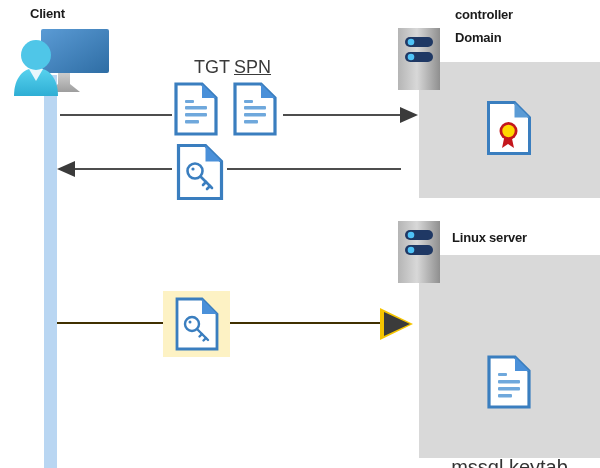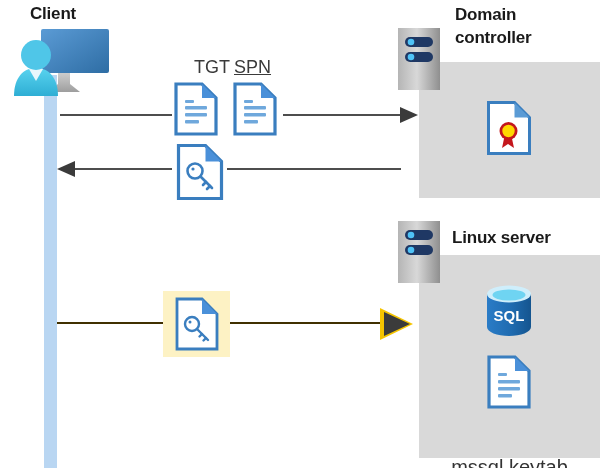--- a/index.html
+++ b/index.html
@@ -16,21 +16,21 @@
     height: 468px;
     background: #ffffff;
     overflow: hidden;
   }
   .abs { position: absolute; }
 
   
   .title {
     font-weight: bold;
     color: #1a1a1a;
-    font-size: 17px;
+    font-size: 13px;
     line-height: 23px;
     letter-spacing: -0.2px;
   }
   #client-title { left: 30px; top: 2px; }
   #dc-title { left: 455px; top: 3px; width: 140px; }
   #linux-title { left: 452px; top: 226px; width: 150px; }
 
   .small-label {
     font-size: 18px;
     color: #3a3a3a;
@@ -194,22 +194,22 @@
         <line x1="30" y1="39" x2="27" y2="42"></line>
         <line x1="34" y1="43" x2="31" y2="46"></line>
       </g>
       <circle cx="17" cy="26" r="1.6" fill="#3a7ebf"></circle>
     </svg>
   </div>
 
   <div class="abs server-box" id="dc-box"></div>
 
   <div class="abs title" id="dc-title">
+    <div>controller</div>
     <div>Domain</div>
-    <div>controller</div>
   </div>
 
   <div class="abs" style="left:398px; top:28px; width:42px; height:62px;">
     <svg class="icon" width="42" height="62" viewBox="0 0 42 62">
       <defs>
         <linearGradient id="rackGrad" x1="0" y1="0" x2="1" y2="0">
           <stop offset="0%" stop-color="#b5b5b5"></stop>
           <stop offset="45%" stop-color="#d8d8d8"></stop>
           <stop offset="100%" stop-color="#8f8f8f"></stop>
         </linearGradient>
@@ -239,35 +239,20 @@
   <div class="abs" style="left:398px; top:221px; width:42px; height:62px;">
     <svg class="icon" width="42" height="62" viewBox="0 0 42 62">
       <rect x="0" y="0" width="42" height="62" fill="url(#rackGrad)"></rect>
       <rect x="7" y="9" width="28" height="10" rx="5" fill="#1f3864"></rect>
       <circle cx="13" cy="14" r="3.3" fill="#4fc3f7"></circle>
       <rect x="7" y="24" width="28" height="10" rx="5" fill="#1f3864"></rect>
       <circle cx="13" cy="29" r="3.3" fill="#4fc3f7"></circle>
     </svg>
   </div>
 
-  <div class="abs" style="left:484px; top:283px; width:50px; height:58px;">
-    <svg class="icon" width="50" height="58" viewBox="0 0 50 58">
-      <defs>
-        <linearGradient id="cylGrad" x1="0" y1="0" x2="1" y2="0">
-          <stop offset="0%" stop-color="#2a7cc7"></stop>
-          <stop offset="55%" stop-color="#1f6bb0"></stop>
-          <stop offset="100%" stop-color="#15558f"></stop>
-        </linearGradient>
-      </defs>
-      <path d="M3 11 v33 c0 5 10 9 22 9 c12 0 22 -4 22 -9 v-33 z" fill="url(#cylGrad)"></path>
-      <ellipse cx="25" cy="11" rx="22" ry="8.5" fill="#cfeefb"></ellipse>
-      <ellipse cx="25" cy="12" rx="16.5" ry="5.5" fill="#6fd4f2"></ellipse>
-      <text x="25" y="38" text-anchor="middle" font-family="'Liberation Sans', sans-serif" font-size="15" font-weight="bold" fill="#ffffff">SQL</text>
-    </svg>
-  </div>
 
   <div class="abs" style="left:487px; top:355px; width:44px; height:54px;">
     <svg class="icon" width="44" height="54" viewBox="0 0 44 54">
       <path d="M2 2 h26 l14 14 v36 h-40 z" fill="#ffffff" stroke="#3a7ebf" stroke-width="3.2"></path>
       <path d="M28 2 l14 14 h-14 z" fill="#4a90d9"></path>
       <g fill="#6fa8dc">
         <rect x="11" y="18" width="9" height="3" rx="1"></rect>
         <rect x="11" y="25" width="22" height="3.4" rx="1"></rect>
         <rect x="11" y="32" width="22" height="3.4" rx="1"></rect>
         <rect x="11" y="39" width="14" height="3.4" rx="1"></rect>

